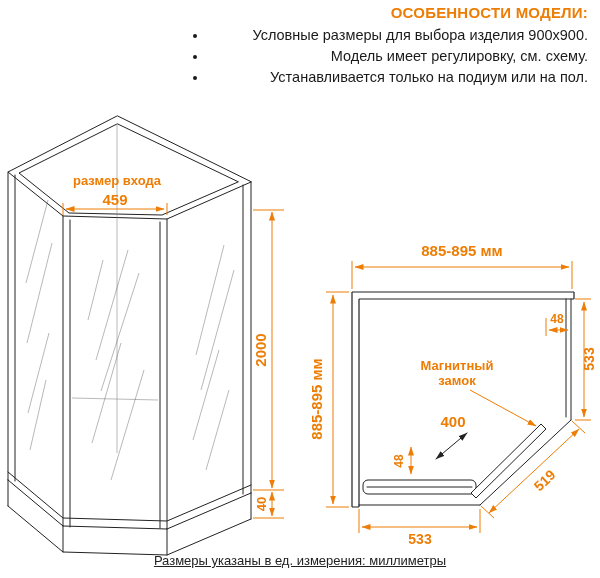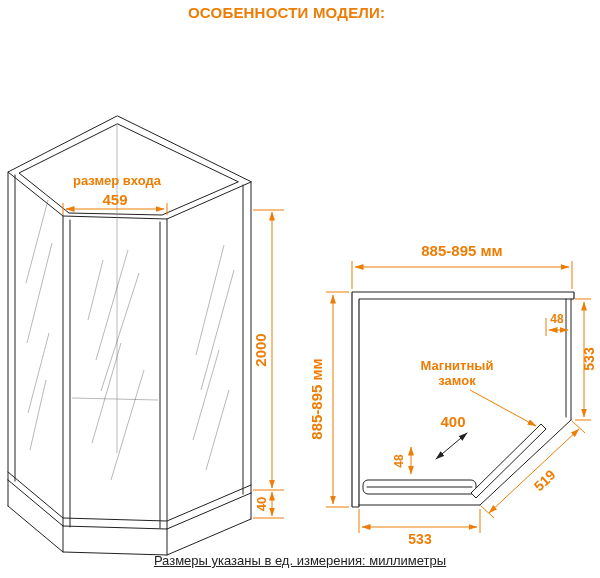--- a/index.html
+++ b/index.html
@@ -1,38 +1,43 @@
 <!DOCTYPE html>
 <html><head>
 <meta charset="utf-8">
 <style>
   html,body{margin:0;padding:0;}
   body{width:600px;height:578px;position:relative;background:#ffffff;
        font-family:"Liberation Sans",sans-serif;overflow:hidden;}
-  .features{position:absolute;left:188px;top:4px;width:400px;}
+  .features{position:absolute;left:188px;top:4px;width:400px;text-align:right;}
   .features-title{color:#ed7d05;font-weight:bold;font-size:15px;letter-spacing:.2px;}
   .features-list{margin:5px 0 0 0;padding-left:20px;color:#1a1a1a;font-size:14.5px;list-style:disc;}
   .features-list li{margin-bottom:3px;line-height:18px;}
   .svg-abs{position:absolute;}
   .footer{position:absolute;left:0;top:553px;width:100%;text-align:center;
           font-size:13px;color:#222;text-decoration:underline;}
   text{font-family:"Liberation Sans",sans-serif;}
   .dim{fill:#ed7d05;font-weight:bold;}
   .blk{stroke:#222;stroke-width:1;fill:none;stroke-linecap:round;stroke-linejoin:round;}
   .blkf{stroke:#222;stroke-width:1;fill:#ffffff;stroke-linejoin:round;}
   .blk-thin{stroke:#8a8a8a;stroke-width:.6;fill:none;}
   .hatch{stroke:#555;stroke-width:.7;fill:none;opacity:.6;}
   .oline{stroke:#ed7d05;stroke-width:1;fill:none;}
   .bline{stroke:#222;stroke-width:1.2;fill:none;}
 </style>
 </head>
 <body>
 
 <div class="features">
   <div class="features-title">ОСОБЕННОСТИ МОДЕЛИ:</div>
+  <ul class="features-list">
+    <li>Условные размеры для выбора изделия 900x900.</li>
+    <li>Модель имеет регулировку, см. схему.</li>
+    <li>Устанавливается только на подиум или на пол.</li>
+  </ul>
 </div>
 
 <svg class="svg-abs" style="left:0;top:108px" width="300" height="470" viewBox="0 0 300 470">
   <defs>
     <marker id="arO1" markerWidth="10" markerHeight="8" refX="8.5" refY="3" orient="auto-start-reverse" markerUnits="userSpaceOnUse">
       <path d="M0,0 L9,3 L0,6 Z" fill="#ed7d05"></path>
     </marker>
   </defs>
 
   <g>

